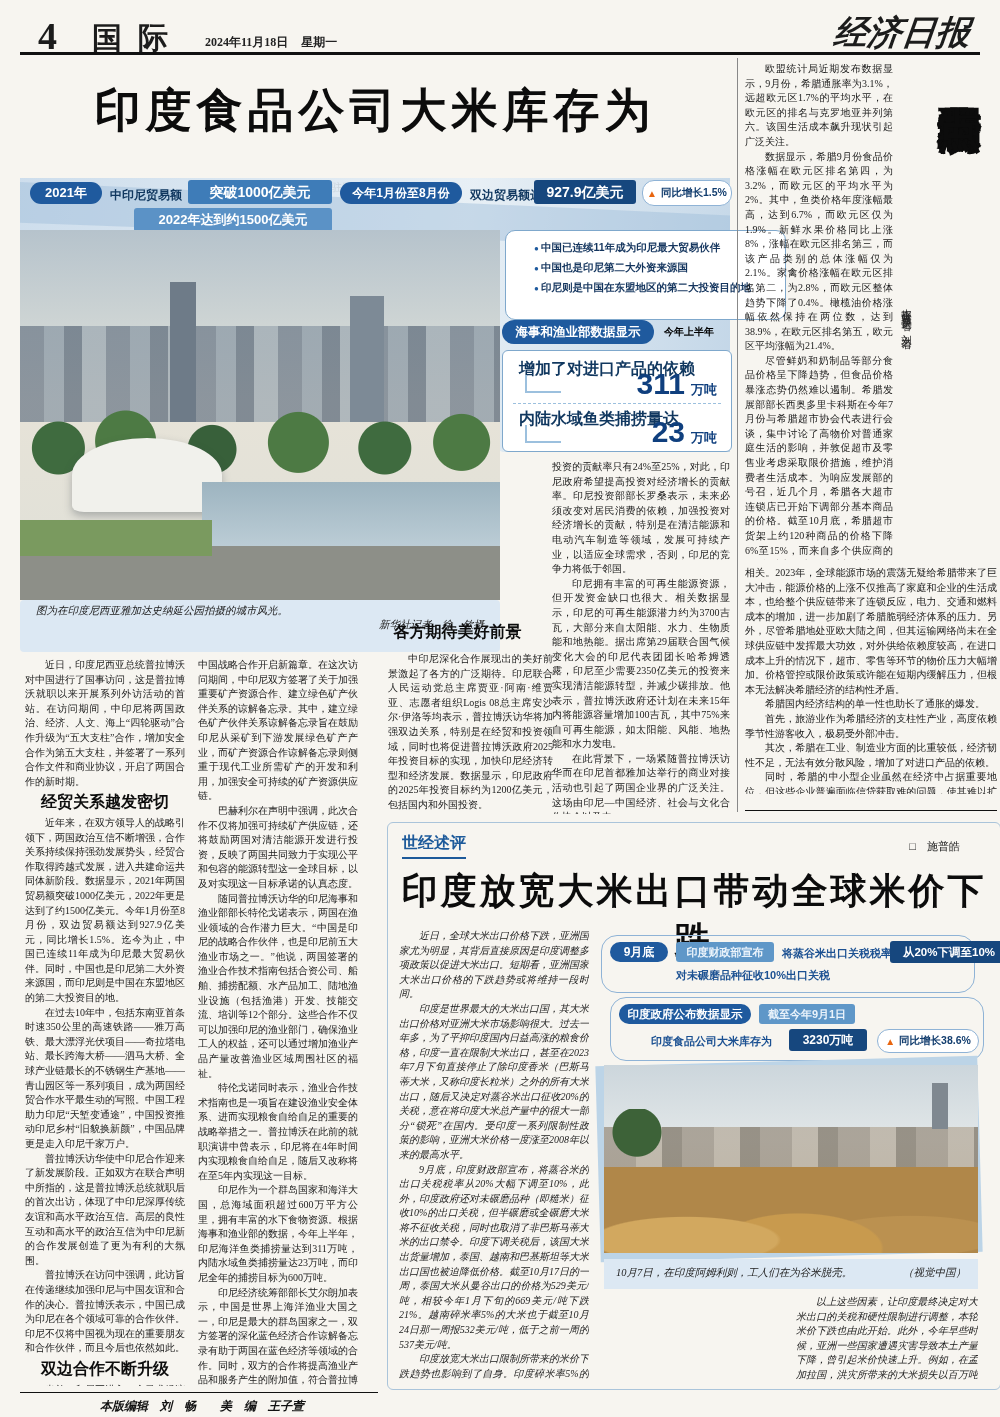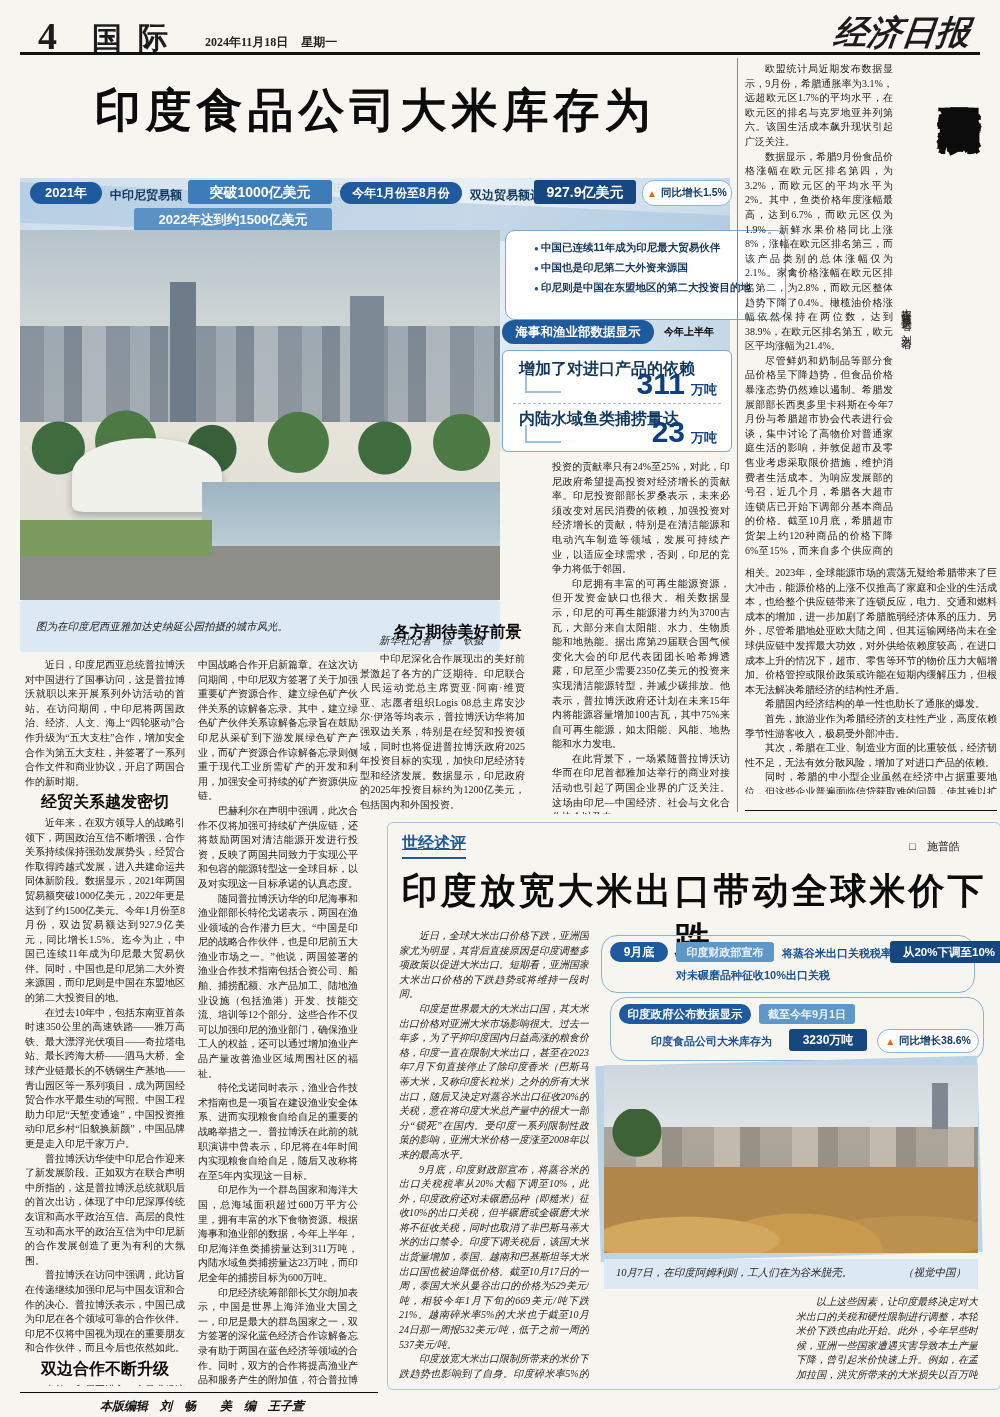--- a/index.html
+++ b/index.html
@@ -42,21 +42,21 @@
   .unit{font-size:13px;font-weight:bold;color:#0f3f7e;}
   .elbow{border-left:2px solid #9cc0de;border-bottom:2px solid #9cc0de;width:34px;height:16px;}
   .dash{border-top:1px dashed #9cc0de;}
   
   .capbox{background:#dce8f3;font-size:10.5px;color:#222;font-style:italic;}
   
   .vhead{writing-mode:vertical-rl;font-size:44px;font-weight:bold;color:#0c0c0c;line-height:66px;}
   .vbyline{writing-mode:vertical-rl;font-size:10.5px;color:#222;letter-spacing:2px;}
   
   .bbox{border:1px solid #aac4da;border-radius:6px;}
-  .kicker{font-size:16px;font-weight:bold;color:#1d5a9a;border-bottom:2px solid #1d5a9a;padding-bottom:3px;text-decoration:underline;}
+  .kicker{font-size:16px;font-weight:bold;color:#1d5a9a;border-bottom:2px solid #1d5a9a;padding-bottom:3px;}
   .bbyline{font-size:11px;color:#222;}
   .bhead{font-size:36px;font-weight:bold;letter-spacing:3px;text-align:center;color:#0c0c0c;
          font-family:"Liberation Sans","DejaVu Sans",sans-serif;}
   .orow{border:1px solid #8fb3d6;border-radius:16px;}
   .badge{background:#5f97c8;color:#eaf3fb;font-weight:bold;text-align:center;border-radius:3px;
          font-family:"Liberation Sans","DejaVu Sans",sans-serif;}
   .btext{color:#1c5192;font-weight:bold;font-family:"Liberation Sans","DejaVu Sans",sans-serif;}
   .footer{font-size:12px;font-weight:bold;color:#111;font-style:italic;}
   
   .photo{overflow:hidden;}
@@ -118,21 +118,21 @@
   <div class="abs photo" style="left:20px;top:230px;width:480px;height:370px;background:linear-gradient(#b6c3cc 0%,#d4d9d6 32%,#e7e3d8 46%,#dfe0d8 100%);">
     <div style="position:absolute;left:0;top:96px;width:100%;height:96px;background:repeating-linear-gradient(90deg,#76828f 0 24px,#919ea9 24px 44px,#687583 44px 62px,#a2adb5 62px 86px);opacity:.8;"></div>
     <div style="position:absolute;left:150px;top:52px;width:26px;height:140px;background:#6e7b88;"></div>
     <div style="position:absolute;left:330px;top:66px;width:34px;height:126px;background:#7d8a96;"></div>
     <div style="position:absolute;left:0;top:176px;width:100%;height:70px;background:radial-gradient(circle at 8% 60%,#3f6b3f 0 26px,transparent 27px),radial-gradient(circle at 22% 50%,#4d7a44 0 30px,transparent 31px),radial-gradient(circle at 40% 62%,#38603a 0 24px,transparent 25px),radial-gradient(circle at 58% 52%,#4d7a44 0 30px,transparent 31px),radial-gradient(circle at 76% 60%,#3f6b3f 0 26px,transparent 27px),radial-gradient(circle at 92% 52%,#4d7a44 0 28px,transparent 29px);"></div>
     <div style="position:absolute;left:52px;top:208px;width:150px;height:74px;background:#f1f1ec;border-radius:50% 50% 8% 8%;box-shadow:0 4px 8px rgba(60,70,80,.35);"></div>
     <div style="position:absolute;right:0;top:252px;width:62%;height:66px;background:linear-gradient(#9db4c0,#bccdd6);"></div>
     <div style="position:absolute;left:0;bottom:0;width:100%;height:54px;background:#8d8f88;"></div>
     <div style="position:absolute;left:0;bottom:44px;width:40%;height:36px;background:#7a9a5f;"></div>
   </div>
-  <div class="abs capbox" style="left:20px;top:600px;width:480px;height:52px;padding:20px 16px;box-sizing:border-box;border-radius:4px;">
+  <div class="abs capbox" style="left:20px;top:600px;width:480px;height:52px;padding:4px 16px;box-sizing:border-box;border-radius:4px;">
     <div>图为在印度尼西亚雅加达史纳延公园拍摄的城市风光。</div>
     <div style="text-align:right;">新华社记者　徐　钦摄</div>
   </div>
 
   <div class="abs col" style="left:25px;top:658px;width:160px;height:728px;">
     <div>
         <p>近日，印度尼西亚总统普拉博沃对中国进行了国事访问，这是普拉博沃就职以来开展系列外访活动的首站。在访问期间，中印尼将两国政治、经济、人文、海上“四轮驱动”合作升级为“五大支柱”合作，增加安全合作为第五大支柱，并签署了一系列合作文件和商业协议，开启了两国合作的新时期。</p>
       </div>
     <div class="sub">经贸关系越发密切</div>
     <div>
@@ -152,21 +152,21 @@
       <p>巴赫利尔在声明中强调，此次合作不仅将加强可持续矿产供应链，还将鼓励两国对清洁能源开发进行投资，反映了两国共同致力于实现公平和包容的能源转型这一全球目标，以及对实现这一目标承诺的认真态度。</p>
       <p>随同普拉博沃访华的印尼海事和渔业部部长特伦戈诺表示，两国在渔业领域的合作潜力巨大。“中国是印尼的战略合作伙伴，也是印尼前五大渔业市场之一。”他说，两国签署的渔业合作技术指南包括合资公司、船舶、捕捞配额、水产品加工、陆地渔业设施（包括渔港）开发、技能交流、培训等12个部分。这些合作不仅可以加强印尼的渔业部门，确保渔业工人的权益，还可以通过增加渔业产品产量改善渔业区域周围社区的福祉。</p>
       <p>特伦戈诺同时表示，渔业合作技术指南也是一项旨在建设渔业安全体系、进而实现粮食自给自足的重要的战略举措之一。普拉博沃在此前的就职演讲中曾表示，印尼将在4年时间内实现粮食自给自足，随后又改称将在至5年内实现这一目标。</p>
       <p>印尼作为一个群岛国家和海洋大国，总海域面积超过600万平方公里，拥有丰富的水下食物资源。根据海事和渔业部的数据，今年上半年，印尼海洋鱼类捕捞量达到311万吨，内陆水域鱼类捕捞量达23万吨，而印尼全年的捕捞目标为600万吨。</p>
       <p>印尼经济统筹部部长艾尔朗加表示，中国是世界上海洋渔业大国之一，印尼是最大的群岛国家之一，双方签署的深化蓝色经济合作谅解备忘录有助于两国在蓝色经济等领域的合作。同时，双方的合作将提高渔业产品和服务产生的附加值，符合普拉博沃总统的目标，让海洋经济在经济增长方面发挥更大作用，渔业与中国的合作可以成为实现这一目标的第一步。</p>
     </div>
 
   <div class="abs" style="left:375px;top:622px;width:165px;">
     <div class="sub" style="margin:0;">各方期待美好前景</div>
   </div>
-  <div class="abs col" style="left:360px;top:652px;width:165px;height:162px;">
+  <div class="abs col" style="left:388px;top:652px;width:165px;height:162px;">
       <p>中印尼深化合作展现出的美好前景激起了各方的广泛期待。印尼联合人民运动党总主席贾亚·阿南·维贾亚、志愿者组织Logis 08总主席安沙尔·伊洛等均表示，普拉博沃访华将加强双边关系，特别是在经贸和投资领域，同时也将促进普拉博沃政府2025年投资目标的实现，加快印尼经济转型和经济发展。数据显示，印尼政府的2025年投资目标约为1200亿美元，包括国内和外国投资。</p>
       <p>目前，印尼的经济增长仍由家庭消费驱动，家庭消费的贡献率高达53%至54%，而</p>
     </div>
 
   <div class="abs col cont" style="left:552px;top:460px;width:178px;height:354px;">
       <p>投资的贡献率只有24%至25%，对此，印尼政府希望提高投资对经济增长的贡献率。印尼投资部部长罗桑表示，未来必须改变对居民消费的依赖，加强投资对经济增长的贡献，特别是在清洁能源和电动汽车制造等领域，发展可持续产业，以适应全球需求，否则，印尼的竞争力将低于邻国。</p>
       <p>印尼拥有丰富的可再生能源资源，但开发资金缺口也很大。相关数据显示，印尼的可再生能源潜力约为3700吉瓦，大部分来自太阳能、水力、生物质能和地热能。据出席第29届联合国气候变化大会的印尼代表团团长哈希姆透露，印尼至少需要2350亿美元的投资来实现清洁能源转型，并减少碳排放。他表示，普拉博沃政府还计划在未来15年内将能源容量增加100吉瓦，其中75%来自可再生能源，如太阳能、风能、地热能和水力发电。</p>
       <p>在此背景下，一场紧随普拉博沃访华而在印尼首都雅加达举行的商业对接活动也引起了两国企业界的广泛关注。这场由印尼—中国经济、社会与文化合作协会以及中</p>
     </div>
 

